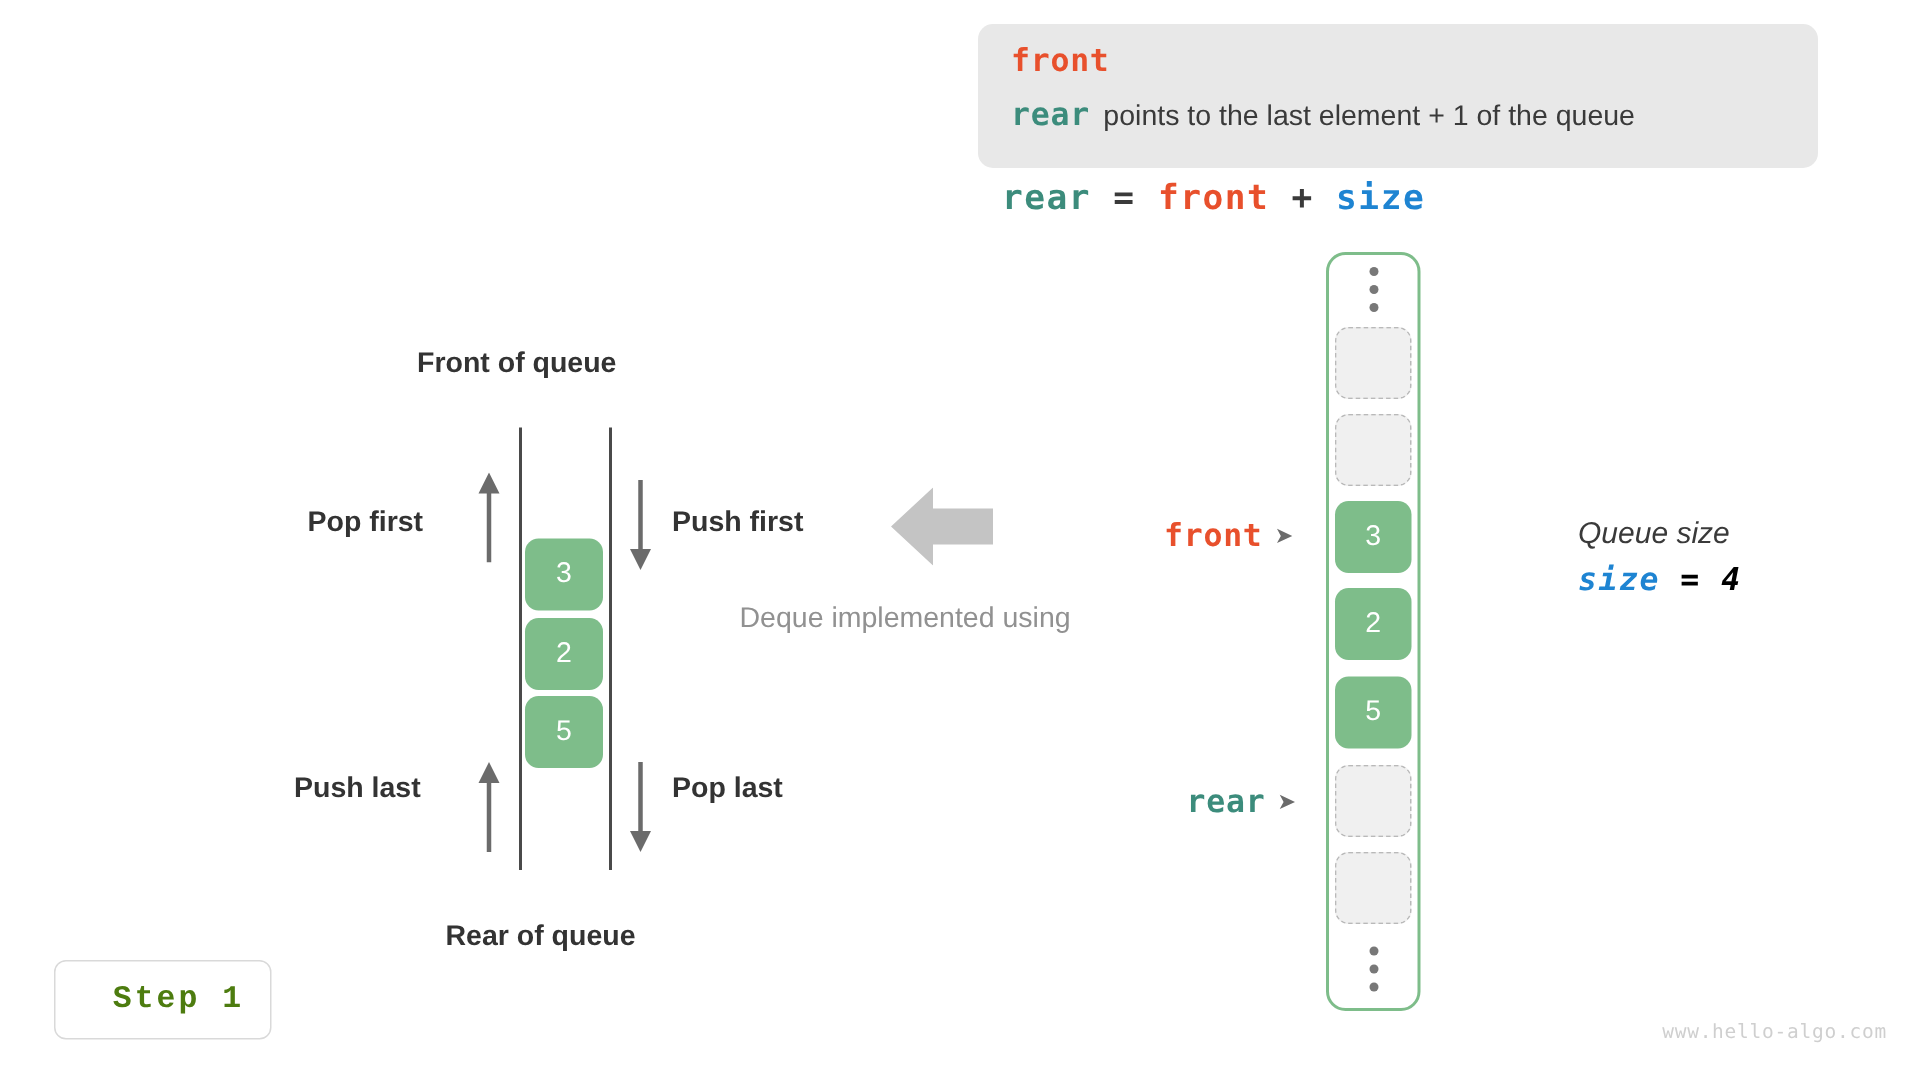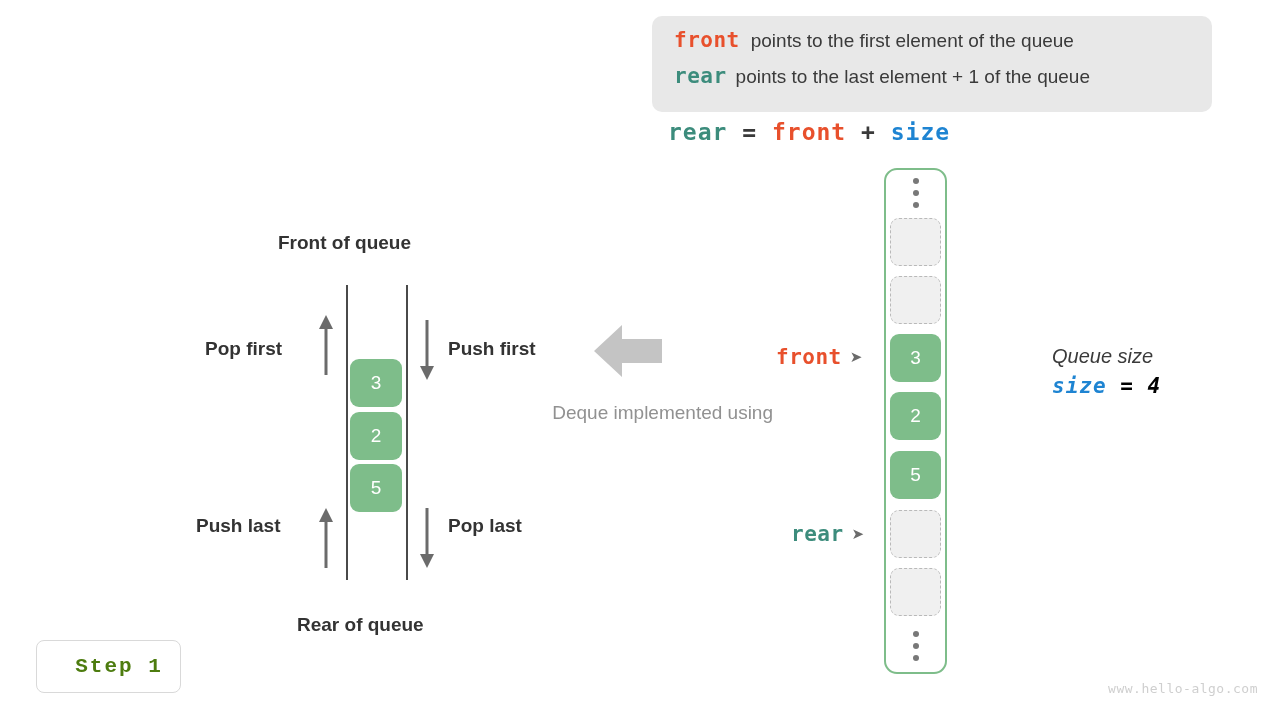--- a/index.html
+++ b/index.html
@@ -125,21 +125,21 @@
     width: 68px;
     height: 52px;
   }
 
   
   .caption {
     position: absolute;
     left: 493px;
     top: 400px;
     width: 280px;
-    text-align: right;
+    text-align: left;
     font-size: 19px;
     color: #919191;
     line-height: 26px;
   }
 
   
   .array-frame {
     position: absolute;
     left: 884px;
     top: 168px;
@@ -261,21 +261,20 @@
   }
 </style>
 </head>
 <body>
 
 <div id="stage">
 
   <div class="legend-box">
     <div class="legend-row r1">
       <span class="mono legend-kw kw-front">front</span>
-      <span class="legend-text">points to the first element of the queue</span>
     </div>
     <div class="legend-row r2">
       <span class="mono legend-kw kw-rear">rear</span>
       <span class="legend-text">points to the last element + 1 of the queue</span>
     </div>
   </div>
 
   <div class="equation mono"><span class="kw-rear">rear</span><span class="op"> = </span><span class="kw-front">front</span><span class="op"> + </span><span class="kw-size">size</span></div>
 
   <div class="deque-label lbl-front-of-queue">Front of queue</div>

